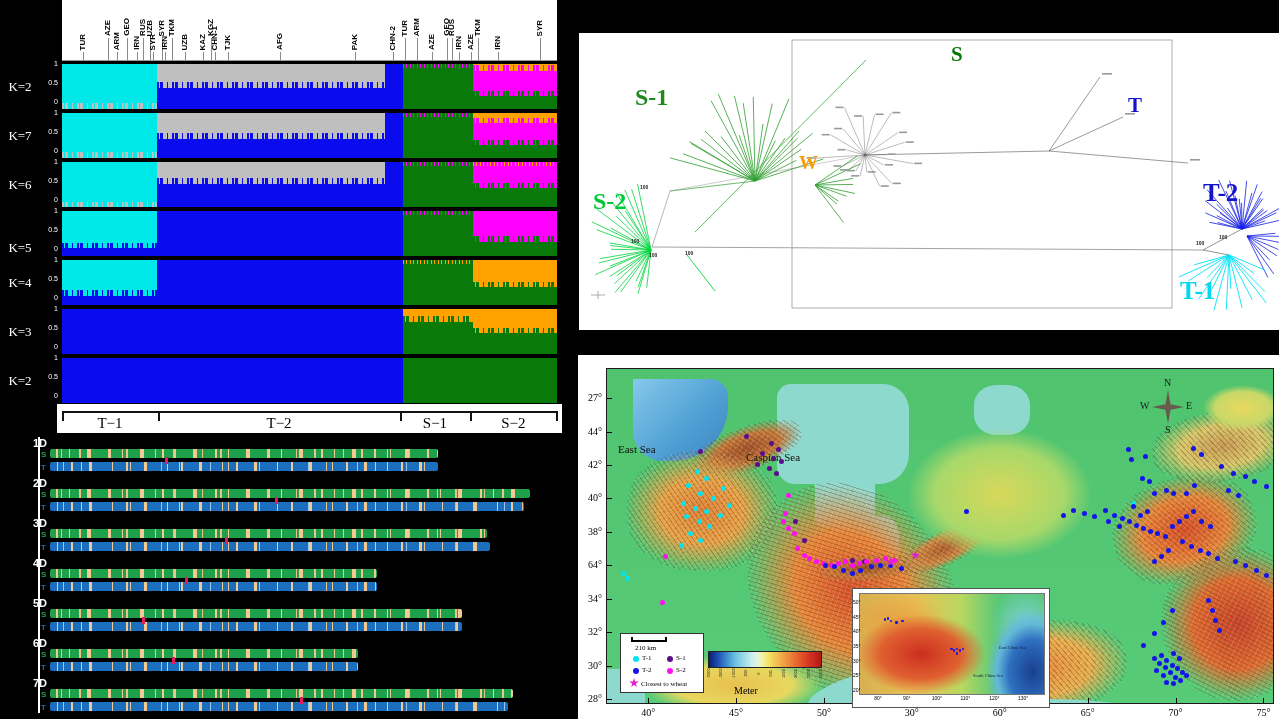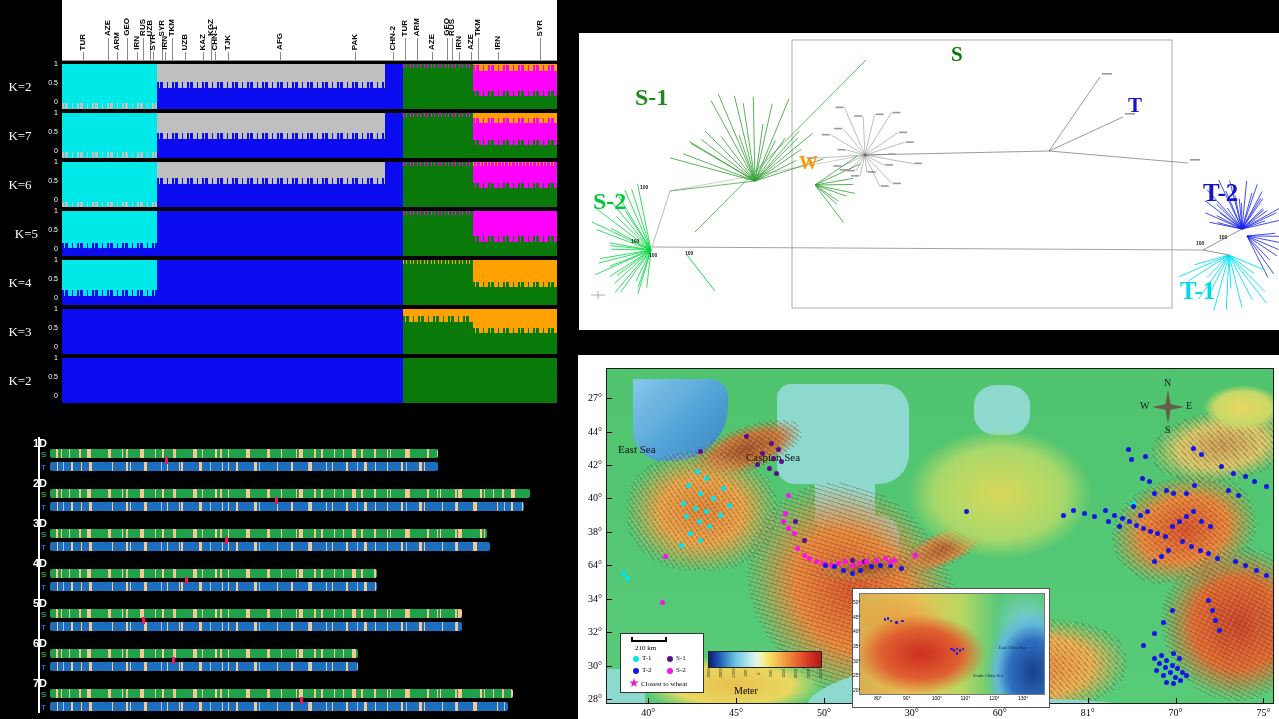--- a/index.html
+++ b/index.html
@@ -310,36 +310,48 @@
         <div class="ytick" style="top: 79px;">0.5</div>
         <div class="ytick" style="top: 98px;">0</div>
         <div class="klab" style="top: 128px;">K=7</div>
         <div class="ytick" style="top: 109px;">1</div>
         <div class="ytick" style="top: 128px;">0.5</div>
         <div class="ytick" style="top: 147px;">0</div>
         <div class="klab" style="top: 177px;">K=6</div>
         <div class="ytick" style="top: 158px;">1</div>
         <div class="ytick" style="top: 177px;">0.5</div>
         <div class="ytick" style="top: 196px;">0</div>
-        <div class="klab" style="top: 226px; text-align: right;">K=5</div>
+        <div class="klab" style="top: 240px;">K=5</div>
         <div class="ytick" style="top: 207px;">1</div>
         <div class="ytick" style="top: 226px;">0.5</div>
         <div class="ytick" style="top: 245px;">0</div>
         <div class="klab" style="top: 275px;">K=4</div>
         <div class="ytick" style="top: 256px;">1</div>
         <div class="ytick" style="top: 275px;">0.5</div>
         <div class="ytick" style="top: 294px;">0</div>
         <div class="klab" style="top: 324px;">K=3</div>
         <div class="ytick" style="top: 305px;">1</div>
         <div class="ytick" style="top: 324px;">0.5</div>
         <div class="ytick" style="top: 343px;">0</div>
         <div class="klab" style="top: 373px;">K=2</div>
         <div class="ytick" style="top: 354px;">1</div>
         <div class="ytick" style="top: 373px;">0.5</div>
         <div class="ytick" style="top: 392px;">0</div>
+      </div>
+    <div id="bottom-axis">
+        <div class="ax-line" style="left: 5px; top: 7px; width: 495px; height: 2px;"></div>
+        <div class="ax-line" style="left: 5px; top: 7px; width: 2px; height: 10px;"></div>
+        <div class="ax-line" style="left: 101px; top: 7px; width: 2px; height: 10px;"></div>
+        <div class="ax-line" style="left: 343px; top: 7px; width: 2px; height: 10px;"></div>
+        <div class="ax-line" style="left: 413px; top: 7px; width: 2px; height: 10px;"></div>
+        <div class="ax-line" style="left: 499px; top: 7px; width: 2px; height: 10px;"></div>
+        <div class="grp-label" style="left: 5px; width: 96.03px;">T−1</div>
+        <div class="grp-label" style="left: 101.03px; width: 242.055px;">T−2</div>
+        <div class="grp-label" style="left: 343.085px; width: 69.795px;">S−1</div>
+        <div class="grp-label" style="left: 412.88px; width: 87.12px;">S−2</div>
       </div>
   </section>
 
   <section id="chromosome-panel">
     <div id="chrom-axis-line"></div>
     <div id="chrom-groups">
         <div class="chromname" style="top: 2px;">1D</div>
         <div class="rowlab" style="top: 15px; color: rgb(31, 161, 75);">S</div>
         <div class="rowlab" style="top: 28px; color: rgb(28, 111, 191);">T</div>
         <div class="cbar bar-s" style="top: 14px; width: 388px;"></div>
@@ -717,21 +729,21 @@
         <div class="axlab-x" style="left: 55.1895px; top: 352px;">40°</div>
         <div class="mtick" style="left: 70.1895px; top: 343px; width: 1px; height: 5px; z-index: 3;"></div>
         <div class="axlab-x" style="left: 143.084px; top: 352px;">45°</div>
         <div class="mtick" style="left: 158.084px; top: 343px; width: 1px; height: 5px; z-index: 3;"></div>
         <div class="axlab-x" style="left: 230.979px; top: 352px;">50°</div>
         <div class="mtick" style="left: 245.979px; top: 343px; width: 1px; height: 5px; z-index: 3;"></div>
         <div class="axlab-x" style="left: 318.874px; top: 352px;">30°</div>
         <div class="mtick" style="left: 333.874px; top: 343px; width: 1px; height: 5px; z-index: 3;"></div>
         <div class="axlab-x" style="left: 406.768px; top: 352px;">60°</div>
         <div class="mtick" style="left: 421.768px; top: 343px; width: 1px; height: 5px; z-index: 3;"></div>
-        <div class="axlab-x" style="left: 494.663px; top: 352px;">81°</div>
+        <div class="axlab-x" style="left: 494.663px; top: 352px;">65°</div>
         <div class="mtick" style="left: 509.663px; top: 343px; width: 1px; height: 5px; z-index: 3;"></div>
         <div class="axlab-x" style="left: 582.558px; top: 352px;">70°</div>
         <div class="mtick" style="left: 597.558px; top: 343px; width: 1px; height: 5px; z-index: 3;"></div>
         <div class="axlab-x" style="left: 670.453px; top: 352px;">75°</div>
         <div class="mtick" style="left: 685.453px; top: 343px; width: 1px; height: 5px; z-index: 3;"></div>
       </div>
     <div id="points-layer">
         <div class="pt" style="background: rgb(0, 229, 238); left: 116.911px; top: 114.142px;"></div>
         <div class="pt" style="background: rgb(0, 229, 238); left: 125.7px; top: 120.828px;"></div>
         <div class="pt" style="background: rgb(0, 229, 238); left: 108.121px; top: 127.515px;"></div>

